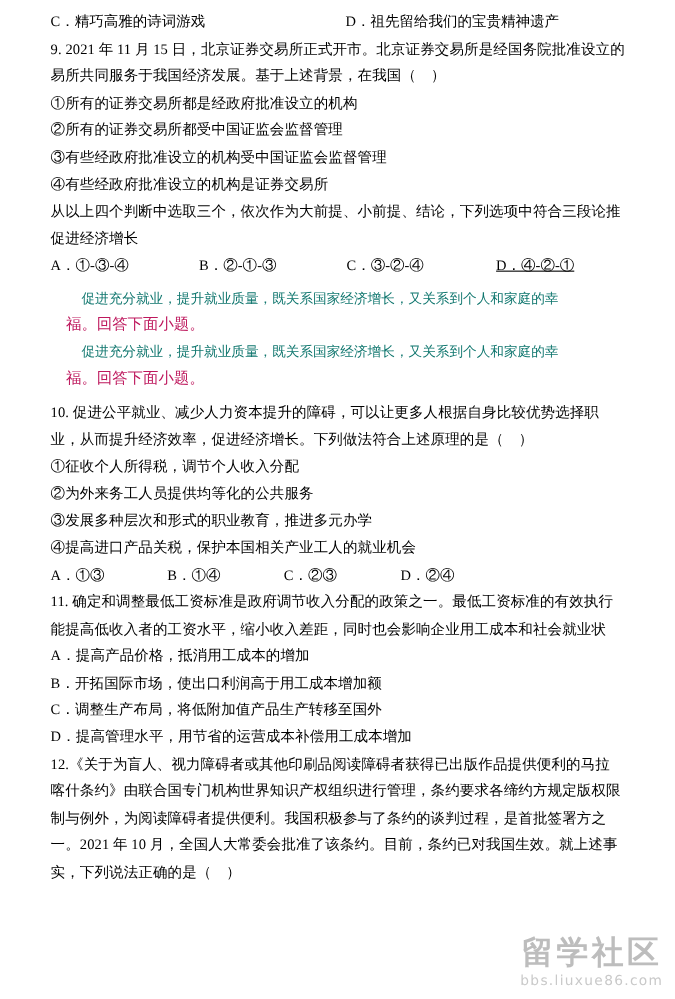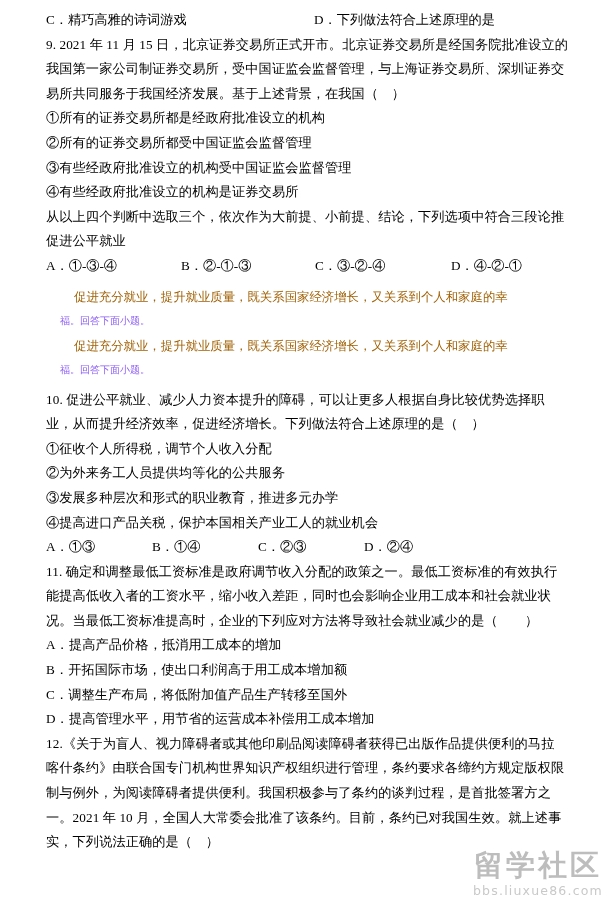--- a/index.html
+++ b/index.html
@@ -50,49 +50,49 @@
     display: flex;
     font-size: 13.2px;
     line-height: 24.6px;
   }
   .opts-4 > span {
     white-space: pre;
   }
   .opts-4 .o1 { width: 135px; }
   .opts-4 .o2 { width: 134px; }
   .opts-4 .o3 { width: 136px; }
-  .opts-4 .o4 { width: 130px; }
+  .opts-4 .o4 { width: 130px; text-decoration: underline; }
 
   .opts-abcd {
     display: flex;
     font-size: 13.2px;
     line-height: 24.6px;
     gap: 32px;
   }
   .opts-abcd > span { white-space: pre; }
   .opts-abcd .q1 { width: 74px; }
   .opts-abcd .q2 { width: 74px; }
   .opts-abcd .q3 { width: 74px; }
   .opts-abcd .q4 { width: 74px; }
 
   .note {
     font-size: 12.4px;
     line-height: 23px;
     white-space: pre;
     padding-left: 28px;
-    font-family: Liberation Serif, serif;
-    color: #a16207;
+    font-family: Liberation Mono, monospace;
+    color: #0f766e;
   }
   .indent-note-2 {
-    font-size: 10px;
+    font-size: 14px;
     line-height: 23px;
     white-space: pre;
     padding-left: 14px;
     font-family: "DejaVu Serif", "Liberation Serif", serif;
-    color: #8b5cf6;
+    color: #be185d;
   }
   .gap-s { height: 3px; }
   .gap-m { height: 7px; }
 
   
   .watermark {
     position: absolute;
     right: 1px;
     bottom: 10px;
     width: 150px;
@@ -116,32 +116,31 @@
   }
 </style>
 </head>
 <body>
 
 <div class="page">
   <div class="content">
 
     <div class="row-two">
       <span class="col-a">C．精巧高雅的诗词游戏</span>
-      <span class="col-b">D．下列做法符合上述原理的是</span>
+      <span class="col-b">D．祖先留给我们的宝贵精神遗产</span>
     </div>
 
     <div class="line">9. 2021 年 11 月 15 日，北京证券交易所正式开市。北京证券交易所是经国务院批准设立的</div>
-    <div class="line">我国第一家公司制证券交易所，受中国证监会监督管理，与上海证券交易所、深圳证券交</div>
     <div class="line">易所共同服务于我国经济发展。基于上述背景，在我国（    ）</div>
     <div class="line">①所有的证券交易所都是经政府批准设立的机构</div>
     <div class="line">②所有的证券交易所都受中国证监会监督管理</div>
     <div class="line">③有些经政府批准设立的机构受中国证监会监督管理</div>
     <div class="line">④有些经政府批准设立的机构是证券交易所</div>
     <div class="line">从以上四个判断中选取三个，依次作为大前提、小前提、结论，下列选项中符合三段论推</div>
-    <div class="line">促进公平就业</div>
+    <div class="line">促进经济增长</div>
 
     <div class="opts-4">
       <span class="o1">A．①-③-④</span>
       <span class="o2">B．②-①-③</span>
       <span class="o3">C．③-②-④</span>
       <span class="o4">D．④-②-①</span>
     </div>
 
     <div class="gap-m"></div>
 
@@ -164,21 +163,20 @@
 
     <div class="opts-abcd">
       <span class="q1">A．①③</span>
       <span class="q2">B．①④</span>
       <span class="q3">C．②③</span>
       <span class="q4">D．②④</span>
     </div>
 
     <div class="line">11. 确定和调整最低工资标准是政府调节收入分配的政策之一。最低工资标准的有效执行</div>
     <div class="line">能提高低收入者的工资水平，缩小收入差距，同时也会影响企业用工成本和社会就业状</div>
-    <div class="line">况。当最低工资标准提高时，企业的下列应对方法将导致社会就业减少的是（        ）</div>
     <div class="line">A．提高产品价格，抵消用工成本的增加</div>
     <div class="line">B．开拓国际市场，使出口利润高于用工成本增加额</div>
     <div class="line">C．调整生产布局，将低附加值产品生产转移至国外</div>
     <div class="line">D．提高管理水平，用节省的运营成本补偿用工成本增加</div>
 
     <div class="line">12.《关于为盲人、视力障碍者或其他印刷品阅读障碍者获得已出版作品提供便利的马拉</div>
     <div class="line">喀什条约》由联合国专门机构世界知识产权组织进行管理，条约要求各缔约方规定版权限</div>
     <div class="line">制与例外，为阅读障碍者提供便利。我国积极参与了条约的谈判过程，是首批签署方之</div>
     <div class="line">一。2021 年 10 月，全国人大常委会批准了该条约。目前，条约已对我国生效。就上述事</div>
     <div class="line">实，下列说法正确的是（    ）</div>

